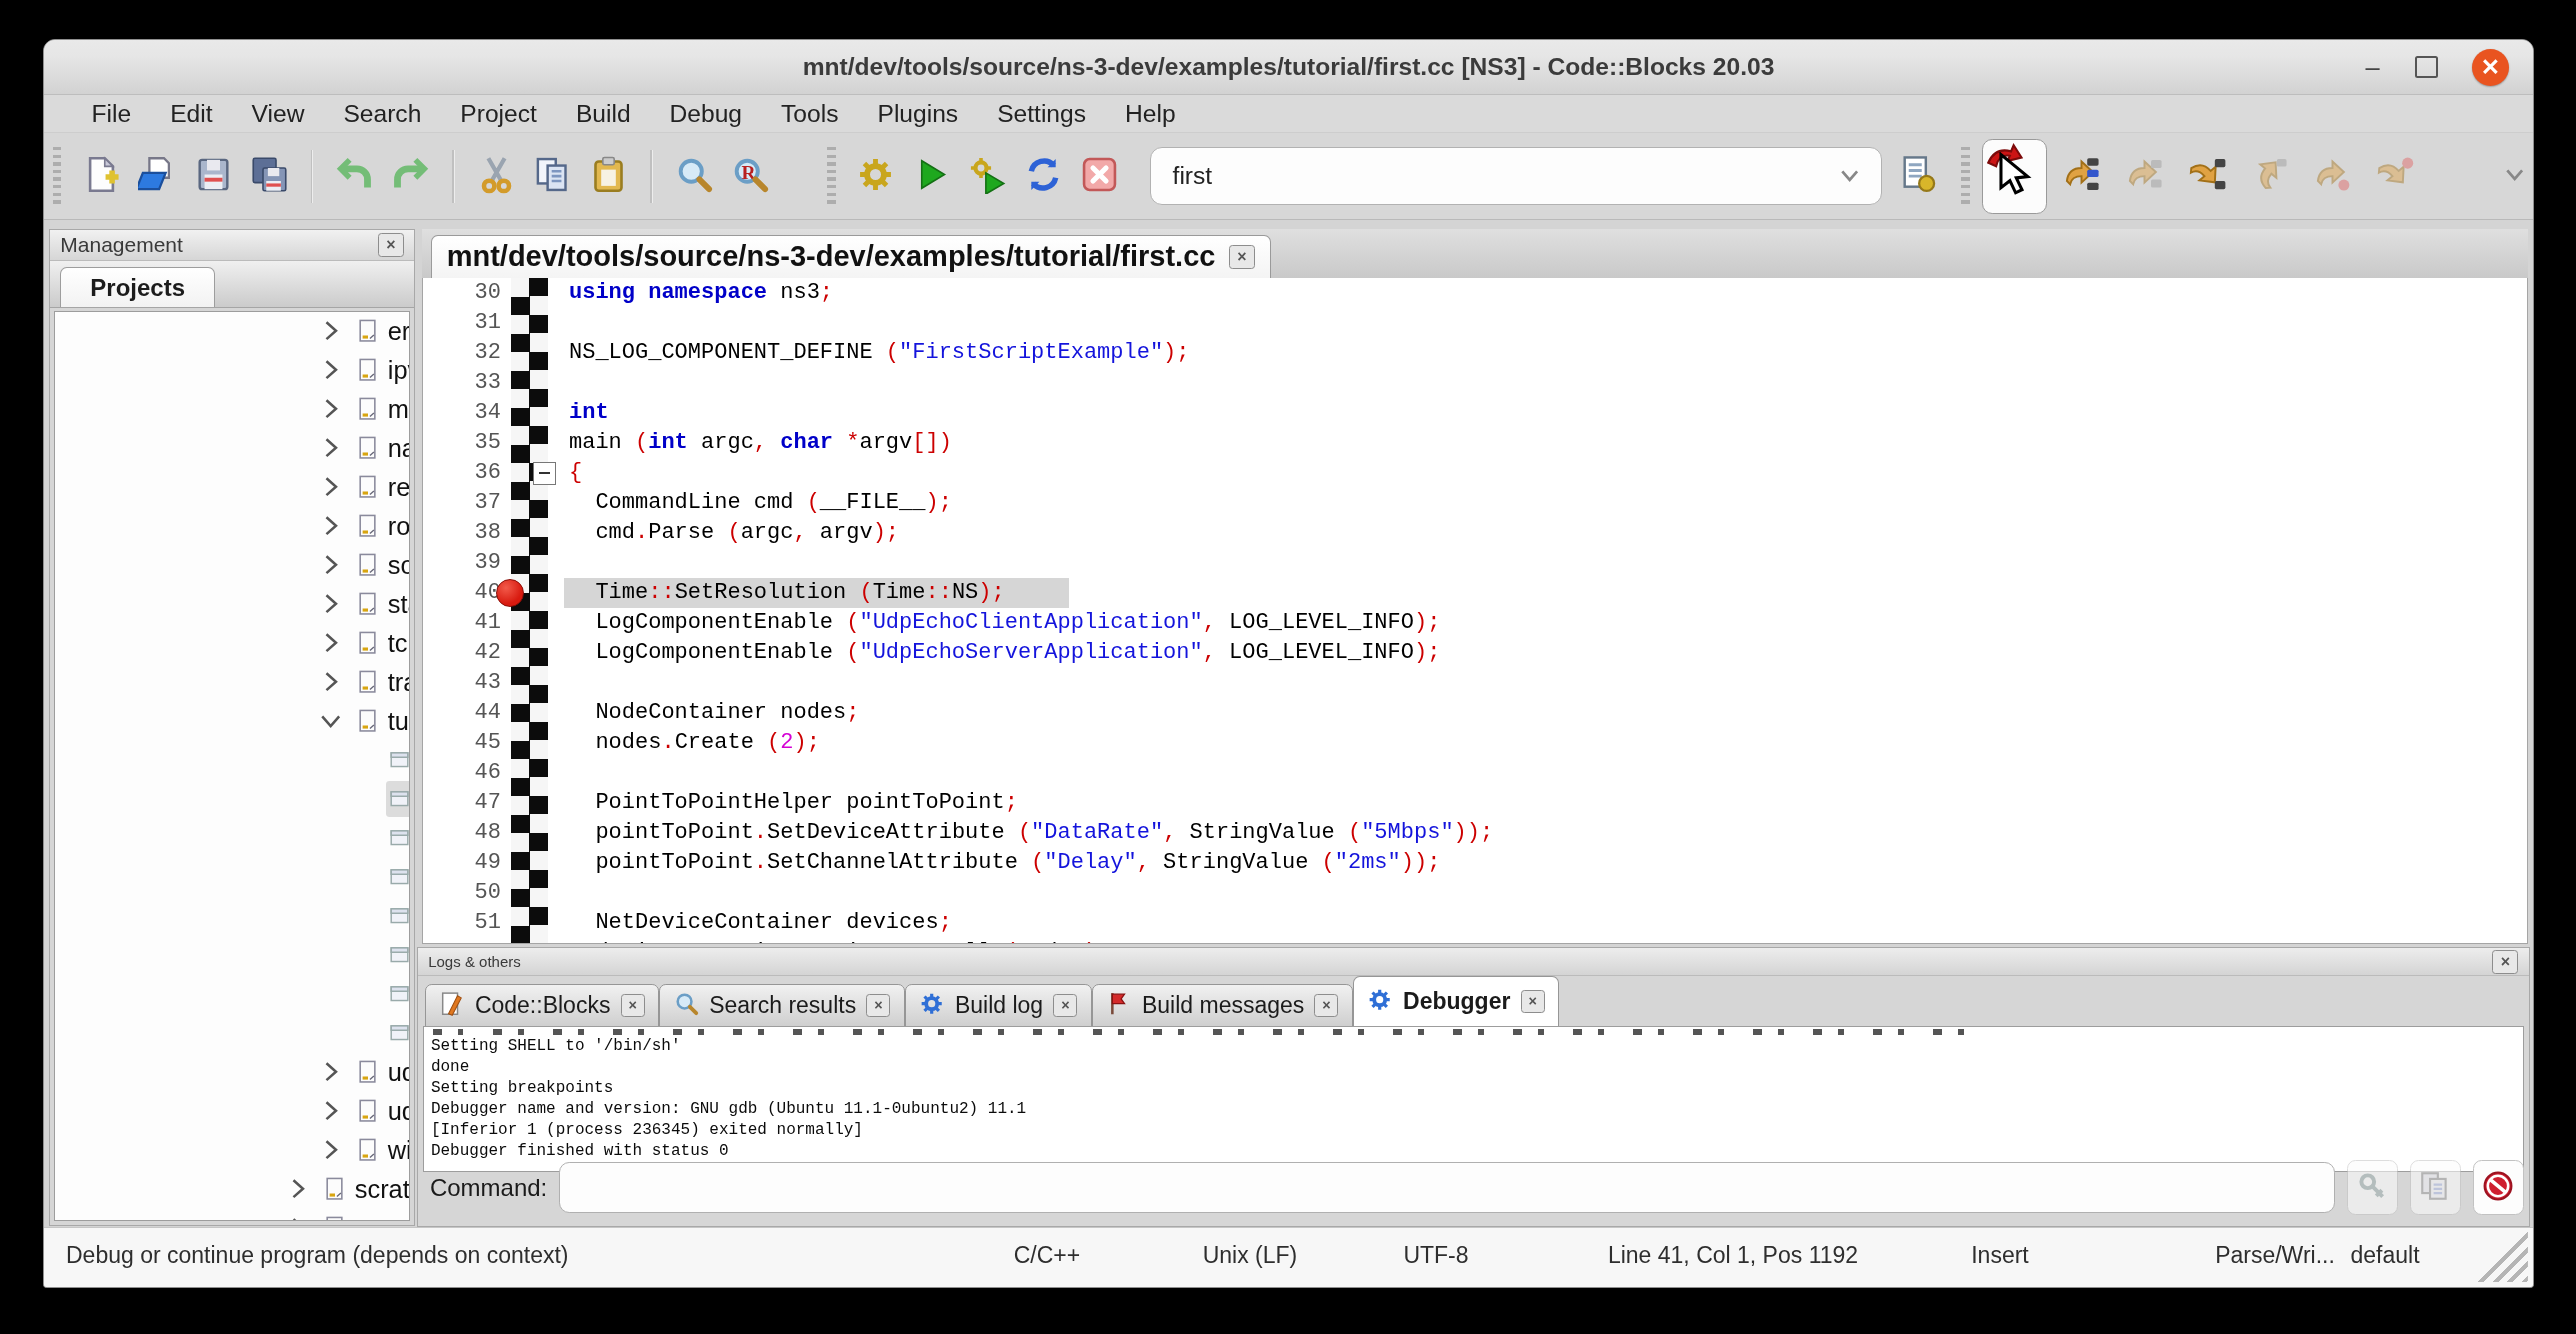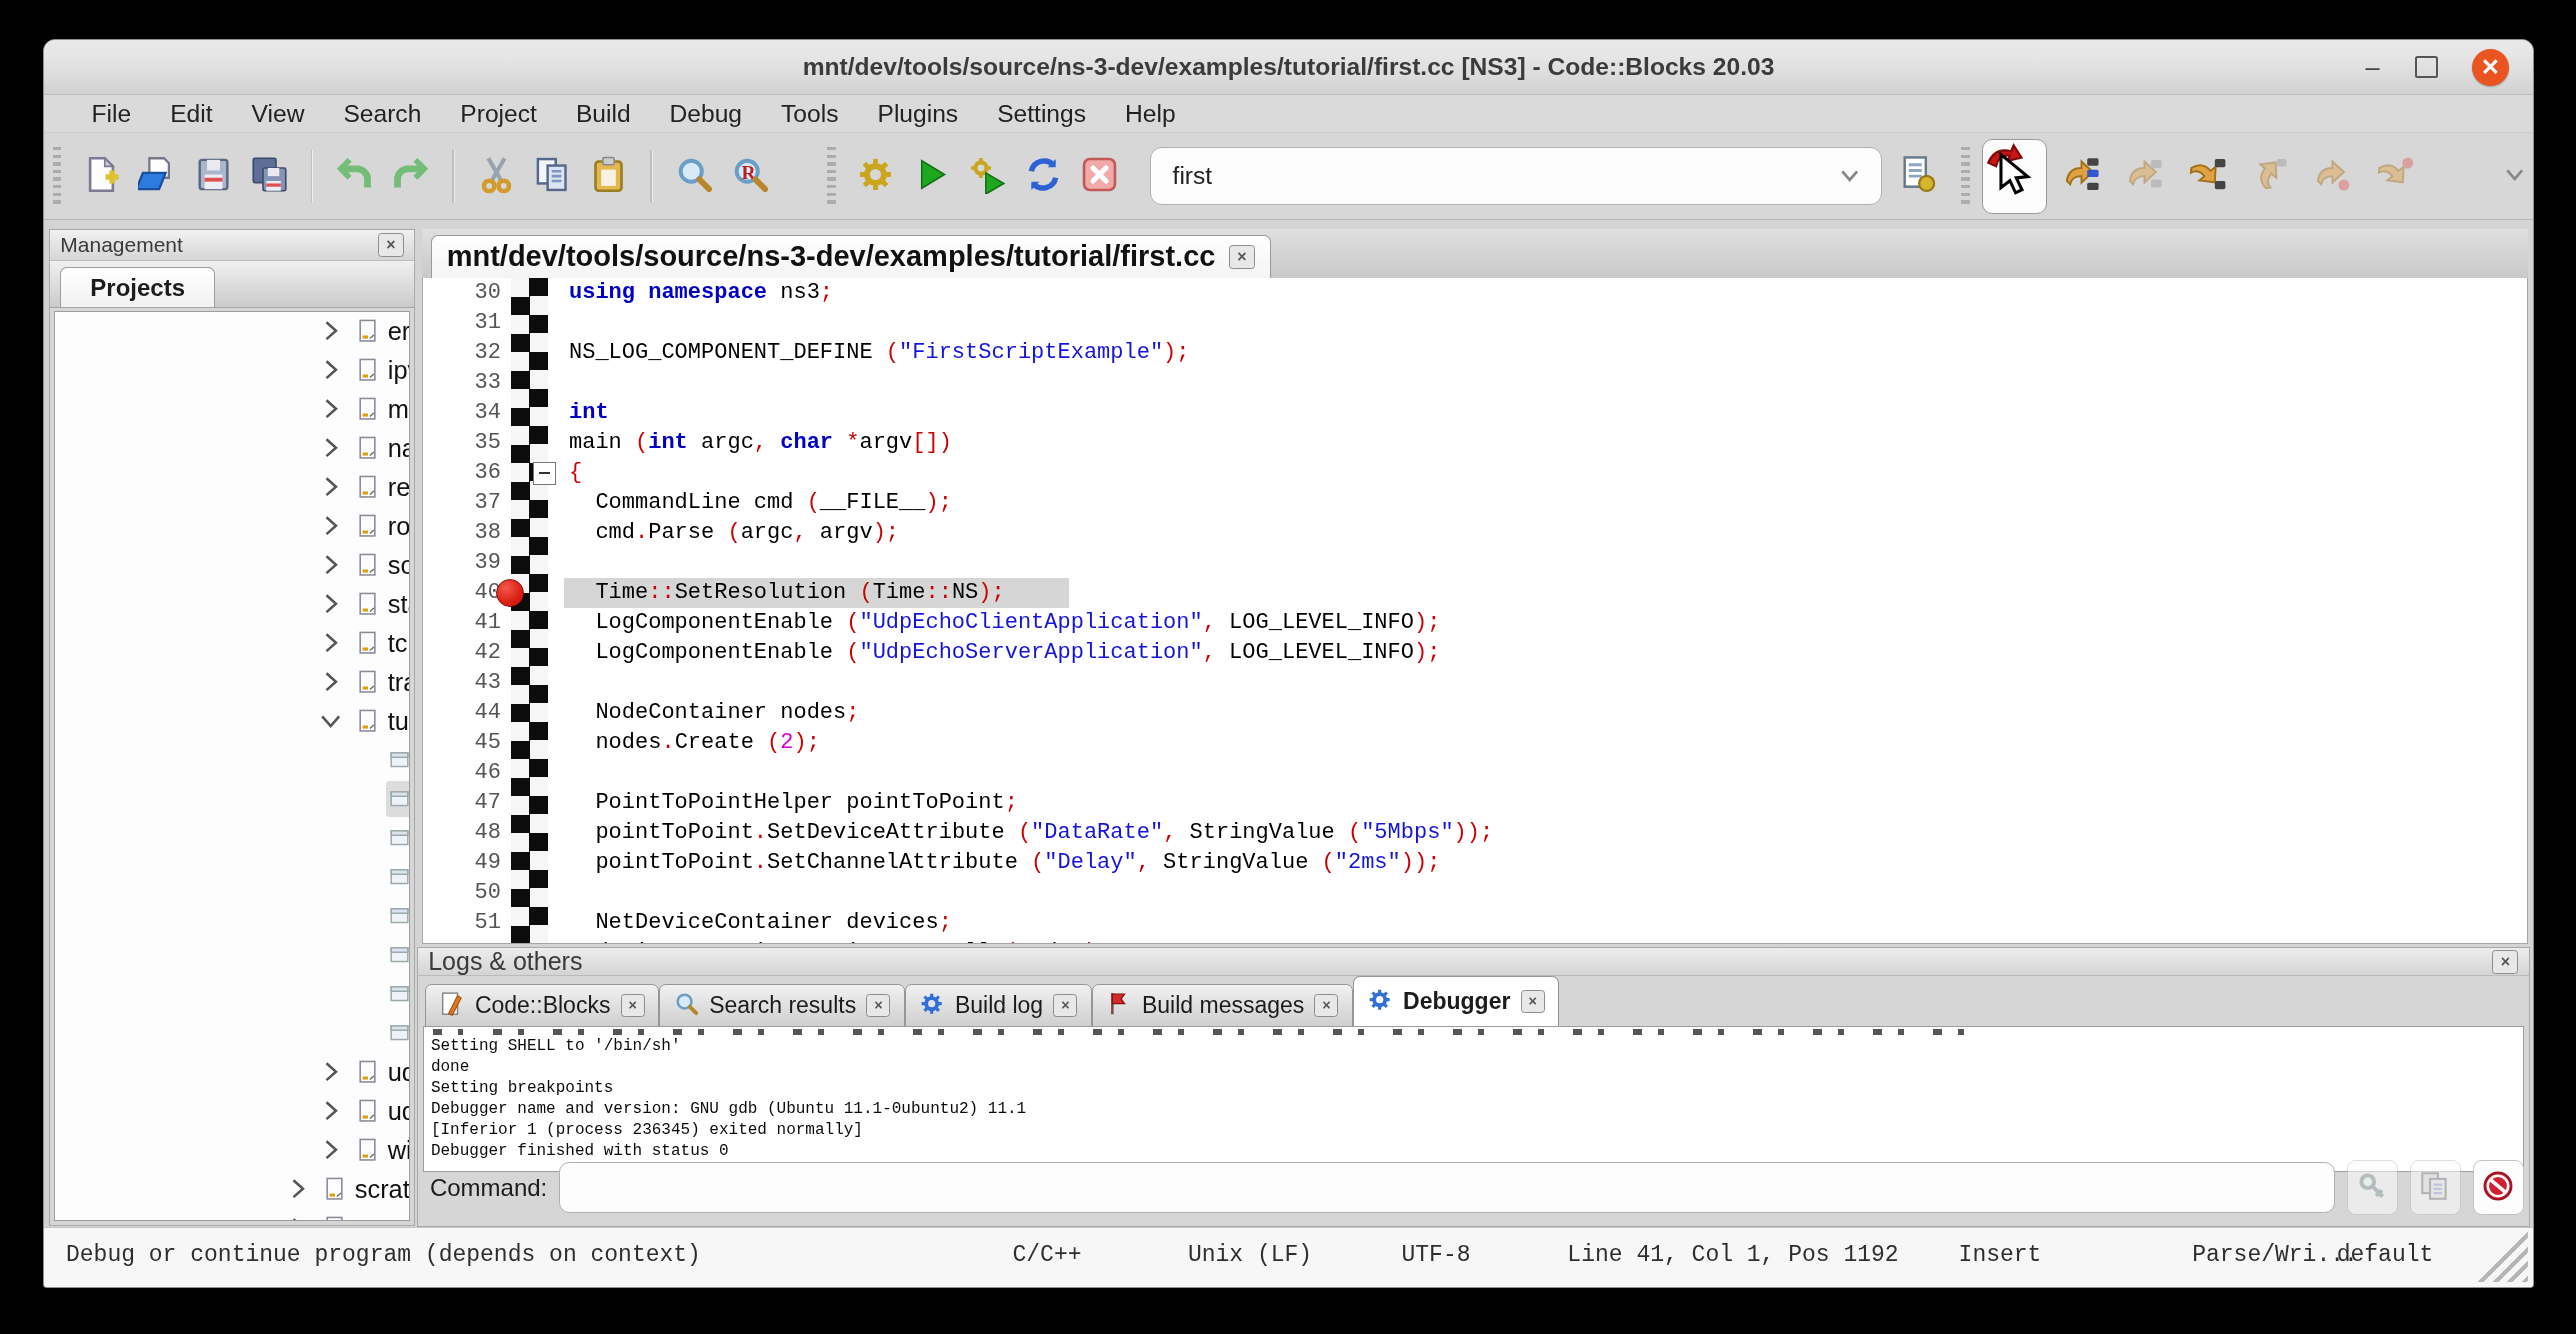--- a/index.html
+++ b/index.html
@@ -72,21 +72,21 @@
   .cn{color:var(--number,#d400d4);}
   .ct{color:#000;}
   .bpmark{position:absolute;left:73px;top:1.7px;width:26px;height:26px;border-radius:50%;z-index:3;
           background:radial-gradient(circle at 35% 30%, #f25a4a, var(--breakpoint,#d81a0f) 65%);border:0.8px solid #8a0d06;}
   .foldbox{position:absolute;left:110px;top:4.2px;width:21px;height:21px;background:#fff;border:1.7px solid #777;z-index:3;
            display:flex;align-items:center;justify-content:center;}
   .foldbox::after{content:"";width:11px;height:2.5px;background:#333;}
   
   #logs{position:absolute;left:373px;right:3.4px;top:727px;bottom:0.8px;background:#d6d6d6;border:0.8px solid #a8a8a8;}
   #logs-header{height:27px;display:flex;align-items:center;padding:0 10.2px;background:linear-gradient(#ededed,#d4d4d4);border-bottom:0.8px solid #bbb;}
-  #logs-header .t{font-size:25px;color:#3a3a3a;flex:1;}
+  #logs-header .t{font-size:15px;color:#3a3a3a;flex:1;}
   #logs-tabs{height:51px;display:flex;align-items:flex-end;padding-left:6.8px;position:relative;}
   .ltab{height:41px;background:linear-gradient(#f1f1f1,#cfcfcf);border:0.8px solid #969696;border-radius:6.8px 6.8px 0 0;margin-right:0;
         display:flex;align-items:center;gap:10.2px;padding:0 13.5px;}
   .ltab .lbl{font-size:23px;color:#1b1b1b;}
   .ltab.active{height:49px;background:#fff;border-bottom:0.8px solid #fff;}
   .ltab.active .lbl{font-weight:bold;}
   .ltab svg{width:25.4px;height:25.4px;}
   .ltab .xbox{width:22px;height:20.3px;font-size:14.4px;}
   #log-output{position:absolute;left:5.1px;right:5.1px;top:78px;height:142px;background:#fff;border:0.8px solid #9d9d9d;overflow:hidden;padding:1.7px 0 0 6.8px;}
   .clip-strip{height:6px;width:74%;margin:0 0 1.7px 1.7px;
@@ -94,21 +94,21 @@
   .logline{font-family:"Liberation Mono","DejaVu Sans Mono",monospace;font-size:16px;line-height:21px;color:#0b0b0b;white-space:pre;}
   #cmdrow{position:absolute;left:5.1px;right:5.1px;bottom:6.8px;height:63px;display:flex;align-items:center;gap:12px;}
   #cmd-label{font-size:24px;color:#1b1b1b;margin-left:6.8px;}
   #cmd-input{flex:1;height:49px;background:#fdfdfd;border:1.7px solid #b0b0b0;border-radius:10.2px;position:relative;}
   #cmd-input .chev{position:absolute;right:15.2px;top:12.7px;}
   .cmdbtn{width:49px;height:53px;background:#fdfdfd;border:1.7px solid #c2c2c2;border-radius:8.5px;display:flex;align-items:center;justify-content:center;}
   .cmdbtn svg{width:34px;height:34px;}
   .cmdbtn.dis{opacity:.55;}
   
   #statusbar{position:absolute;left:0;right:0;bottom:0;height:59px;background:#f7f7f7;border-top:0.8px solid #c6c6c6;}
-  .sfield{position:absolute;top:14.4px;font-size:23px;color:#2e2e2e;white-space:nowrap;font-family:Liberation Mono, monospace;}
+  .sfield{position:absolute;top:14.4px;font-size:23px;color:#2e2e2e;white-space:nowrap;}
   #resize-grip{position:absolute;right:5.1px;bottom:5.1px;width:51px;height:51px;
       background:repeating-linear-gradient(135deg,transparent 0 6px,#b5b5b5 6px 10.2px);
       clip-path:polygon(100% 0,100% 100%,0 100%);}
 </style>
 </head>
 <body>
 
 <div id="screen">
   <div id="win">
 

